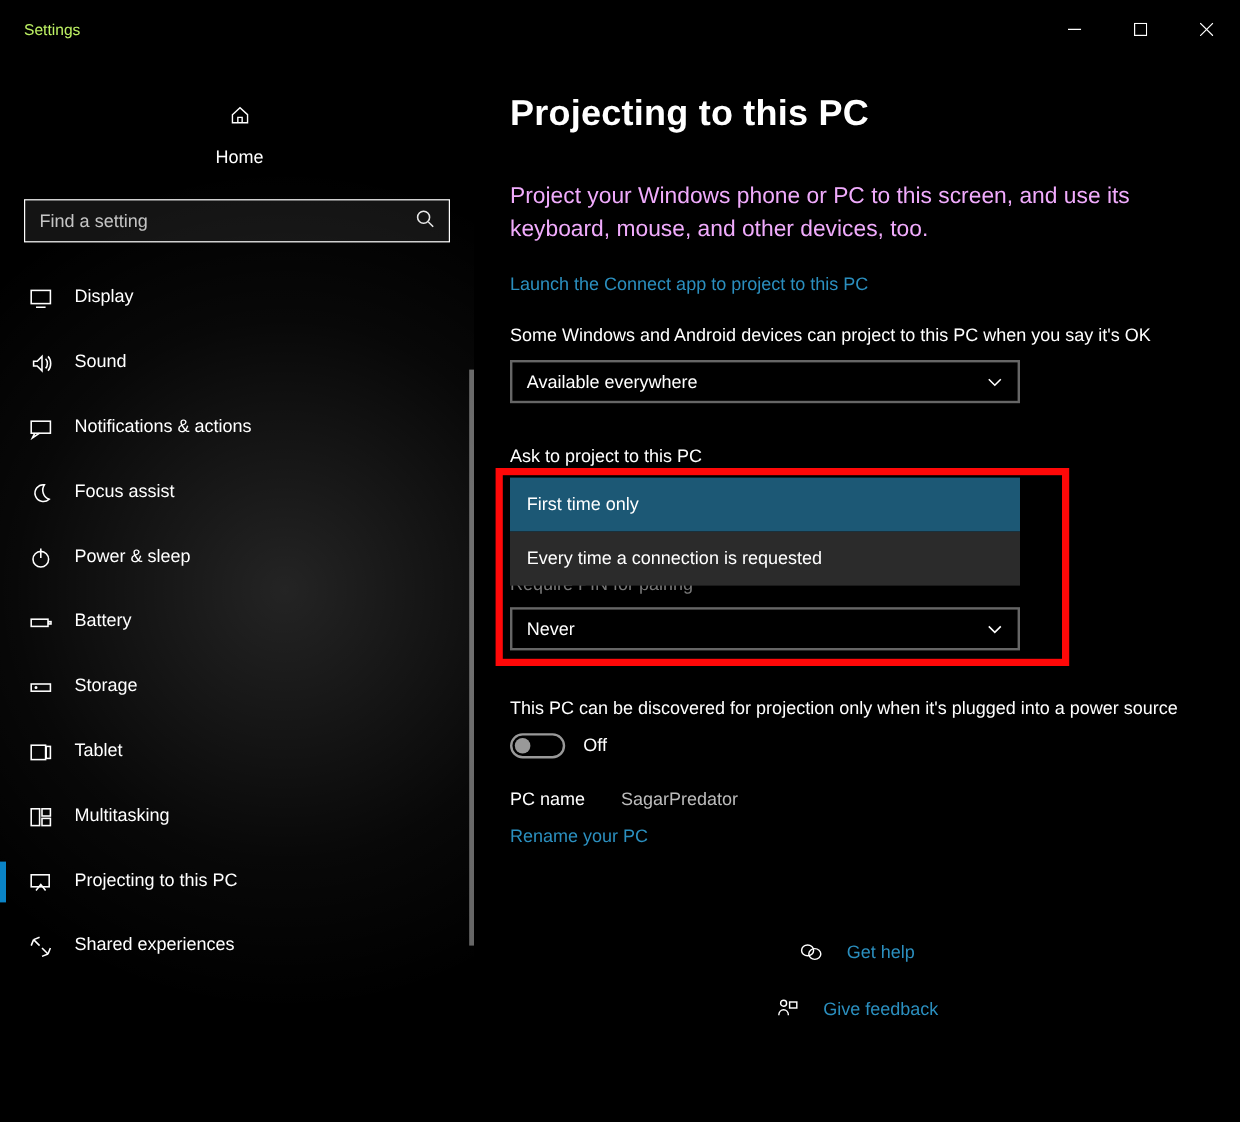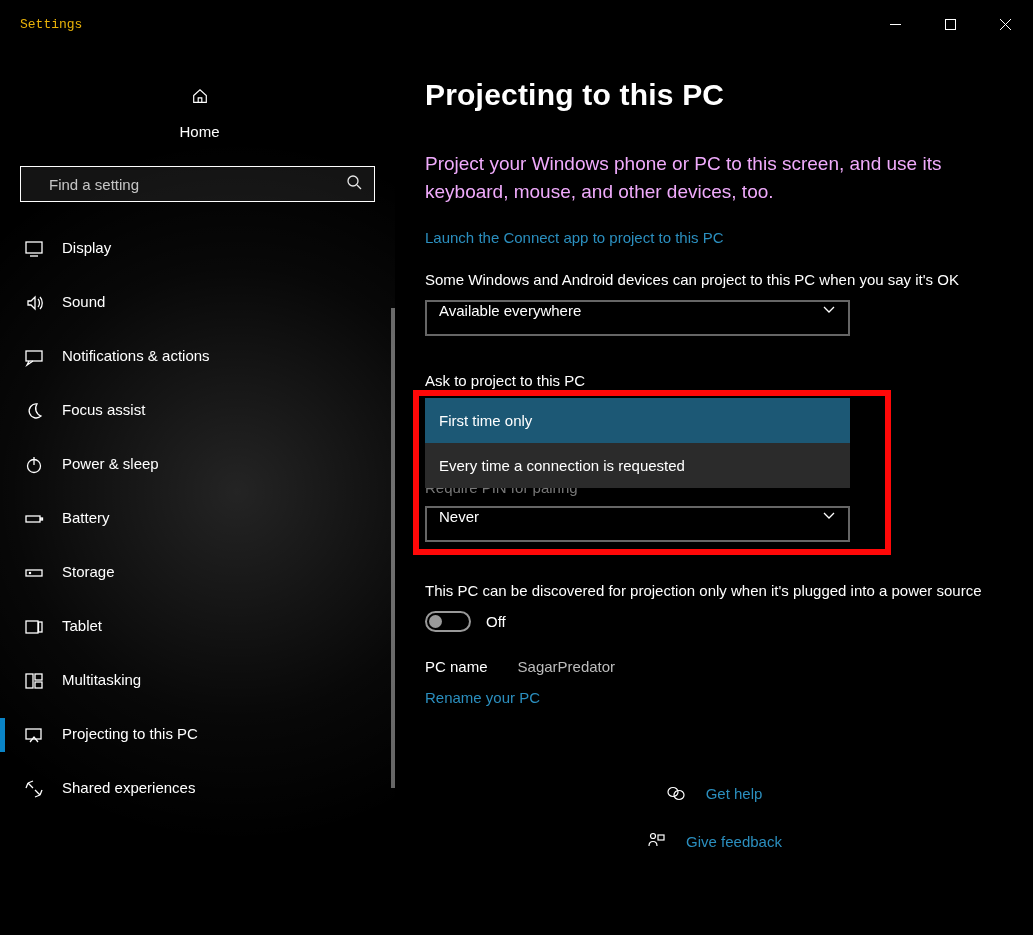--- a/index.html
+++ b/index.html
@@ -14,21 +14,21 @@
     flex-direction: column;
   }
   .titlebar {
     height: 48px;
     display: flex;
     align-items: center;
     justify-content: space-between;
     padding-left: 20px;
     background: #000;
   }
-  .titlebar-title { font-size: 13px; font-weight: 400; color: #eab308; font-family: Liberation Mono, monospace; }
+  .titlebar-title { font-size: 13px; font-weight: 400; color: #bef264; }
   .win-controls { display: flex; height: 100%; }
   .win-btn {
     width: 55px;
     height: 100%;
     display: flex;
     align-items: center;
     justify-content: center;
     color: #fff;
   }
   .win-btn svg { width: 11px; height: 11px; }
@@ -68,21 +68,20 @@
     justify-content: space-between;
   }
   .search-box input {
     flex: 1;
     background: transparent;
     border: 0;
     outline: none;
     color: #fff;
     font-size: 15px;
     font-style: italic;
-    margin-left: 16px;
   }
   .search-box input::placeholder { color: rgba(255,255,255,0.75); font-style: normal; }
   .search-icon { width: 16px; height: 16px; opacity: 0.9; }
 
   .section-label {
     margin-top: 30px;
     font-size: 15px;
     font-weight: 600;
     color: #fff;
   }
@@ -140,21 +139,21 @@
   .spacer-40 { height: 40px; }
 
   .label { font-size: 15px; color: #fff; margin-bottom: 12px; max-width: 560px; }
 
   .select {
     width: 425px;
     height: 36px;
     border: 2px solid #666;
     background: #000;
     display: flex;
-    align-items: flex-start;
+    align-items: center;
     justify-content: space-between;
     padding: 0 12px;
     font-size: 15px;
     color: #fff;
   }
   .chev-down { width: 14px; height: 14px; }
 
   .red-box {
     position: absolute;
     left: 413px;

